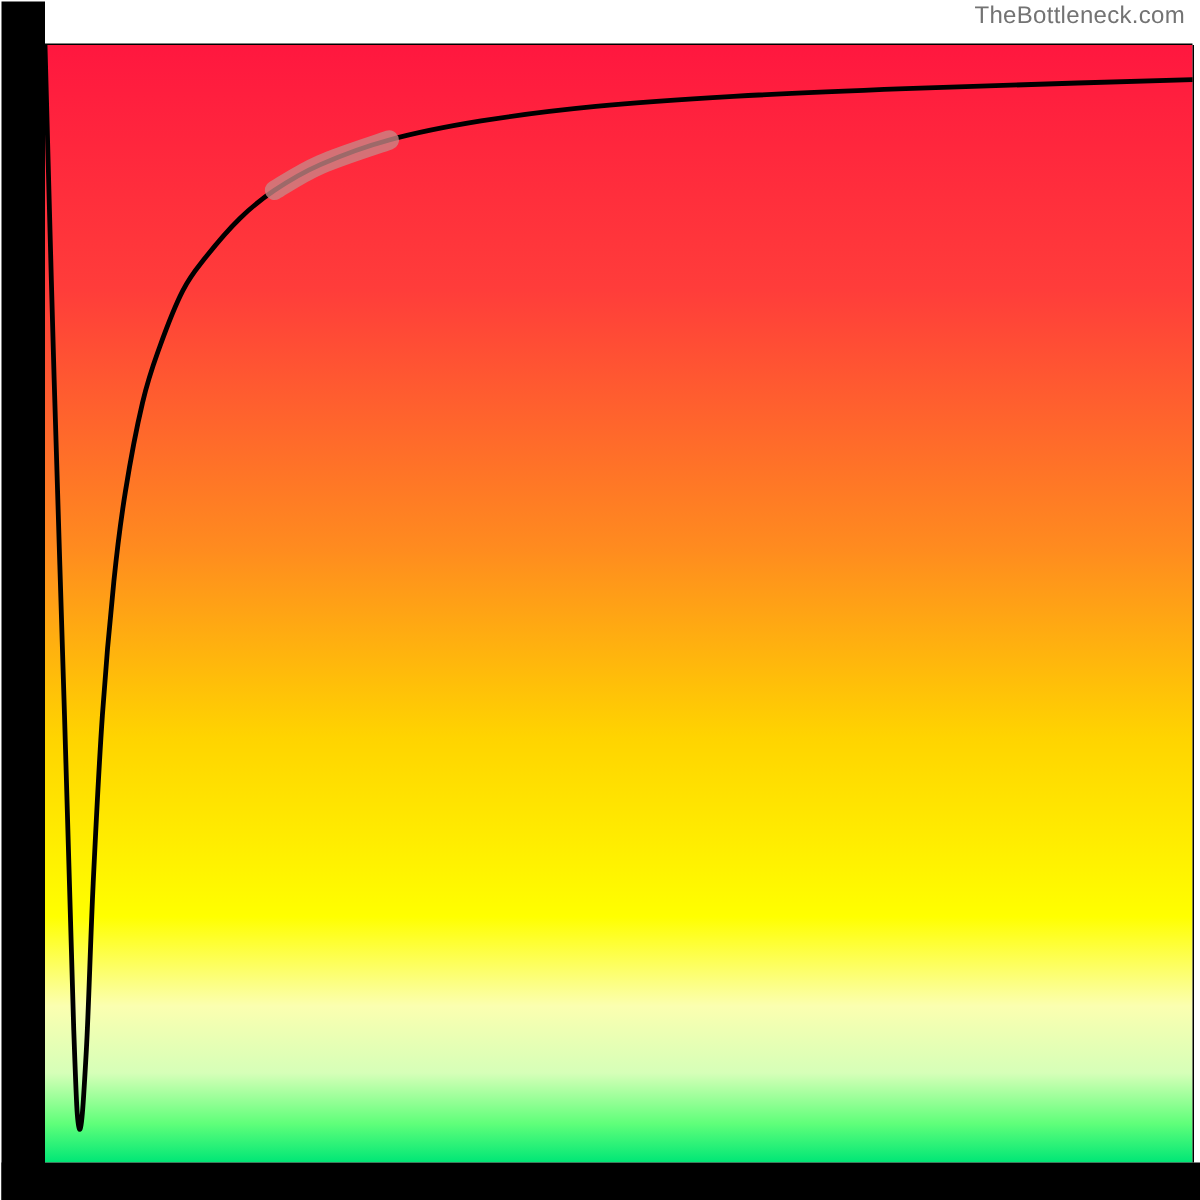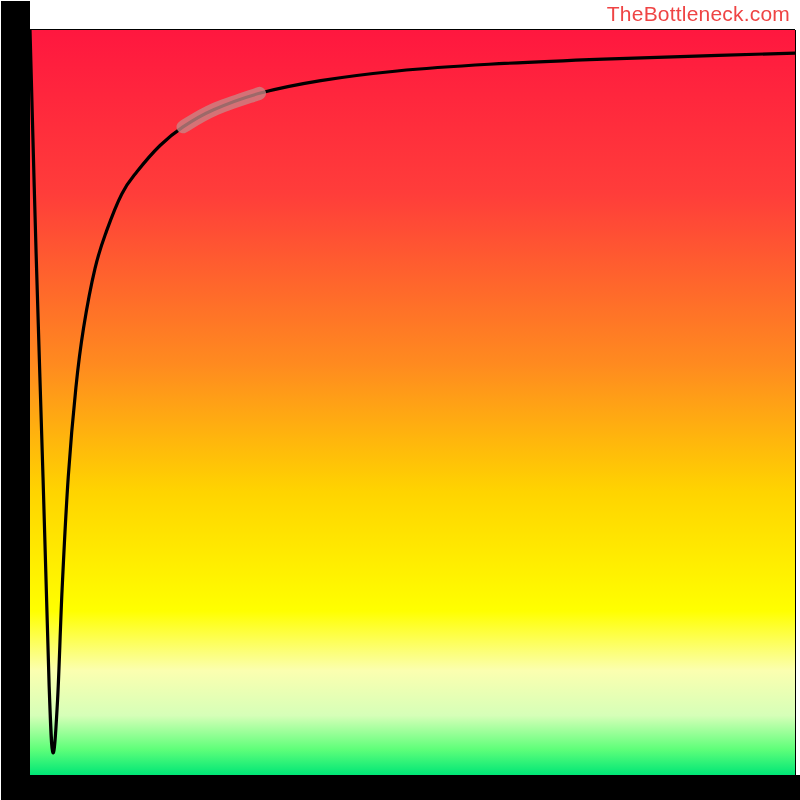--- a/index.html
+++ b/index.html
@@ -13,22 +13,22 @@
   }
   .wrap {
     position: relative;
     width: 800px;
     height: 800px;
   }
   .attribution {
     position: absolute;
     top: 2px;
     right: 10px;
-    font-size: 21px;
-    color: #ef4444;
+    font-size: 16px;
+    color: #737373;
     font-weight: 400;
     letter-spacing: 0.2px;
   }
   svg.chart {
     position: absolute;
     left: 0;
     top: 0;
   }
 </style>
 </head>

